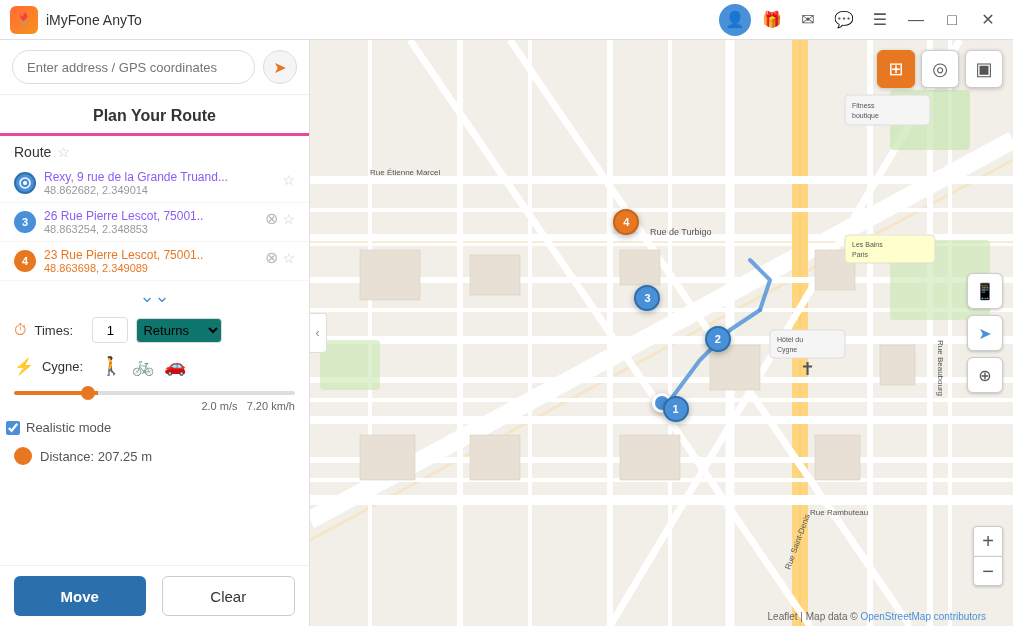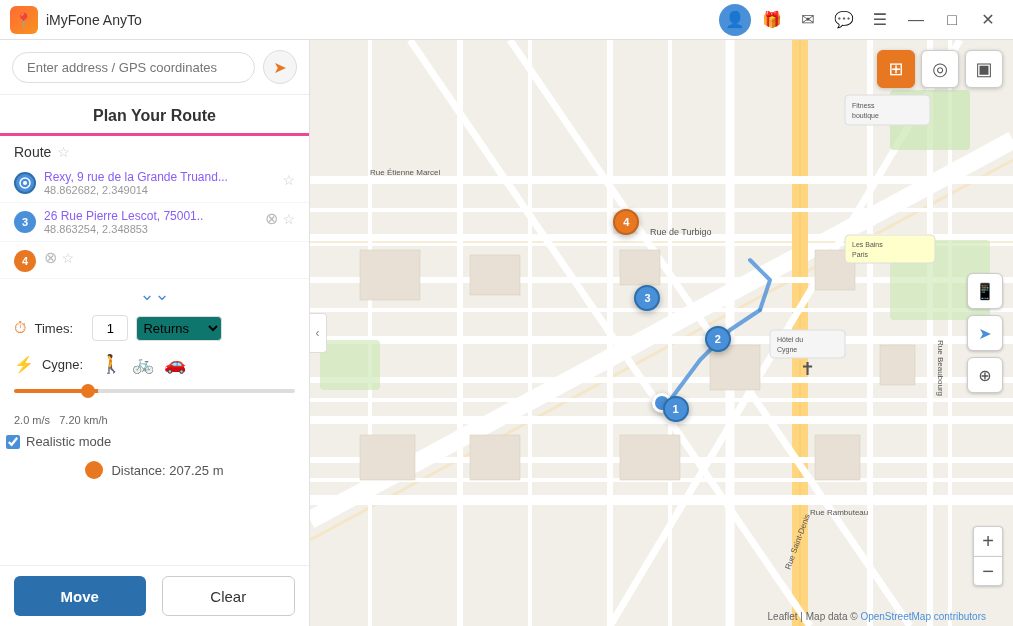--- a/index.html
+++ b/index.html
@@ -69,21 +69,21 @@
       flex-direction: column;
       border-right: 1px solid #e0e0e0;
       z-index: 5;
       flex-shrink: 0;
     }
 
     
     .search-bar {
       padding: 10px 12px;
       border-bottom: 1px solid #eee;
-      display: flex; align-items: center; gap: 8px;
+      display: flex; gap: 8px;
     }
     .search-input {
       flex: 1;
       border: 1px solid #ddd;
       border-radius: 20px;
       padding: 7px 14px;
       font-size: 13px;
       color: #aaa;
       outline: none;
     }
@@ -219,36 +219,36 @@
     }
     .speed-slider::-webkit-slider-thumb {
       -webkit-appearance: none;
       width: 14px; height: 14px;
       border-radius: 50%;
       background: #e87722;
       cursor: pointer;
     }
     .speed-values {
       font-size: 11px; color: #666;
-      text-align: left;
-      margin-top: 18px;
+      text-align: right;
+      margin-top: 2px;
     }
 
     
     .realistic-row {
       padding: 4px 6px 6px;
       display: flex; align-items: center; gap: 6px;
     }
     .checkbox-realistic { width: 14px; height: 14px; accent-color: #4a90d9; }
     .realistic-label { font-size: 13px; color: #555; }
 
     
     .distance-section {
       padding: 6px 14px;
-      display: flex; align-items: center; gap: 8px; justify-content: center;
+      display: flex; align-items: center; gap: 8px;
     }
     .distance-dot {
       width: 18px; height: 18px;
       background: #e87722;
       border-radius: 50%;
     }
     .distance-text { font-size: 13px; color: #555; }
 
     
     .action-buttons {
@@ -461,20 +461,24 @@
           <div class="waypoint-coords">48.863254, 2.348853</div>
         </div>
         <div class="waypoint-actions">
           <button class="wp-action-btn">⊗</button>
           <span class="star-icon">☆</span>
         </div>
       </div>
 
       <div class="waypoint">
         <div class="waypoint-dot w4">4</div>
+        <div class="waypoint-info">
+          <div class="waypoint-name active">23 Rue Pierre Lescot, 75001..</div>
+          <div class="waypoint-coords active">48.863698, 2.349089</div>
+        </div>
         <div class="waypoint-actions">
           <button class="wp-action-btn">⊗</button>
           <span class="star-icon">☆</span>
         </div>
       </div>
 
       <div class="collapse-btn">
         <span class="collapse-icon">⌄⌄</span>
       </div>
 

